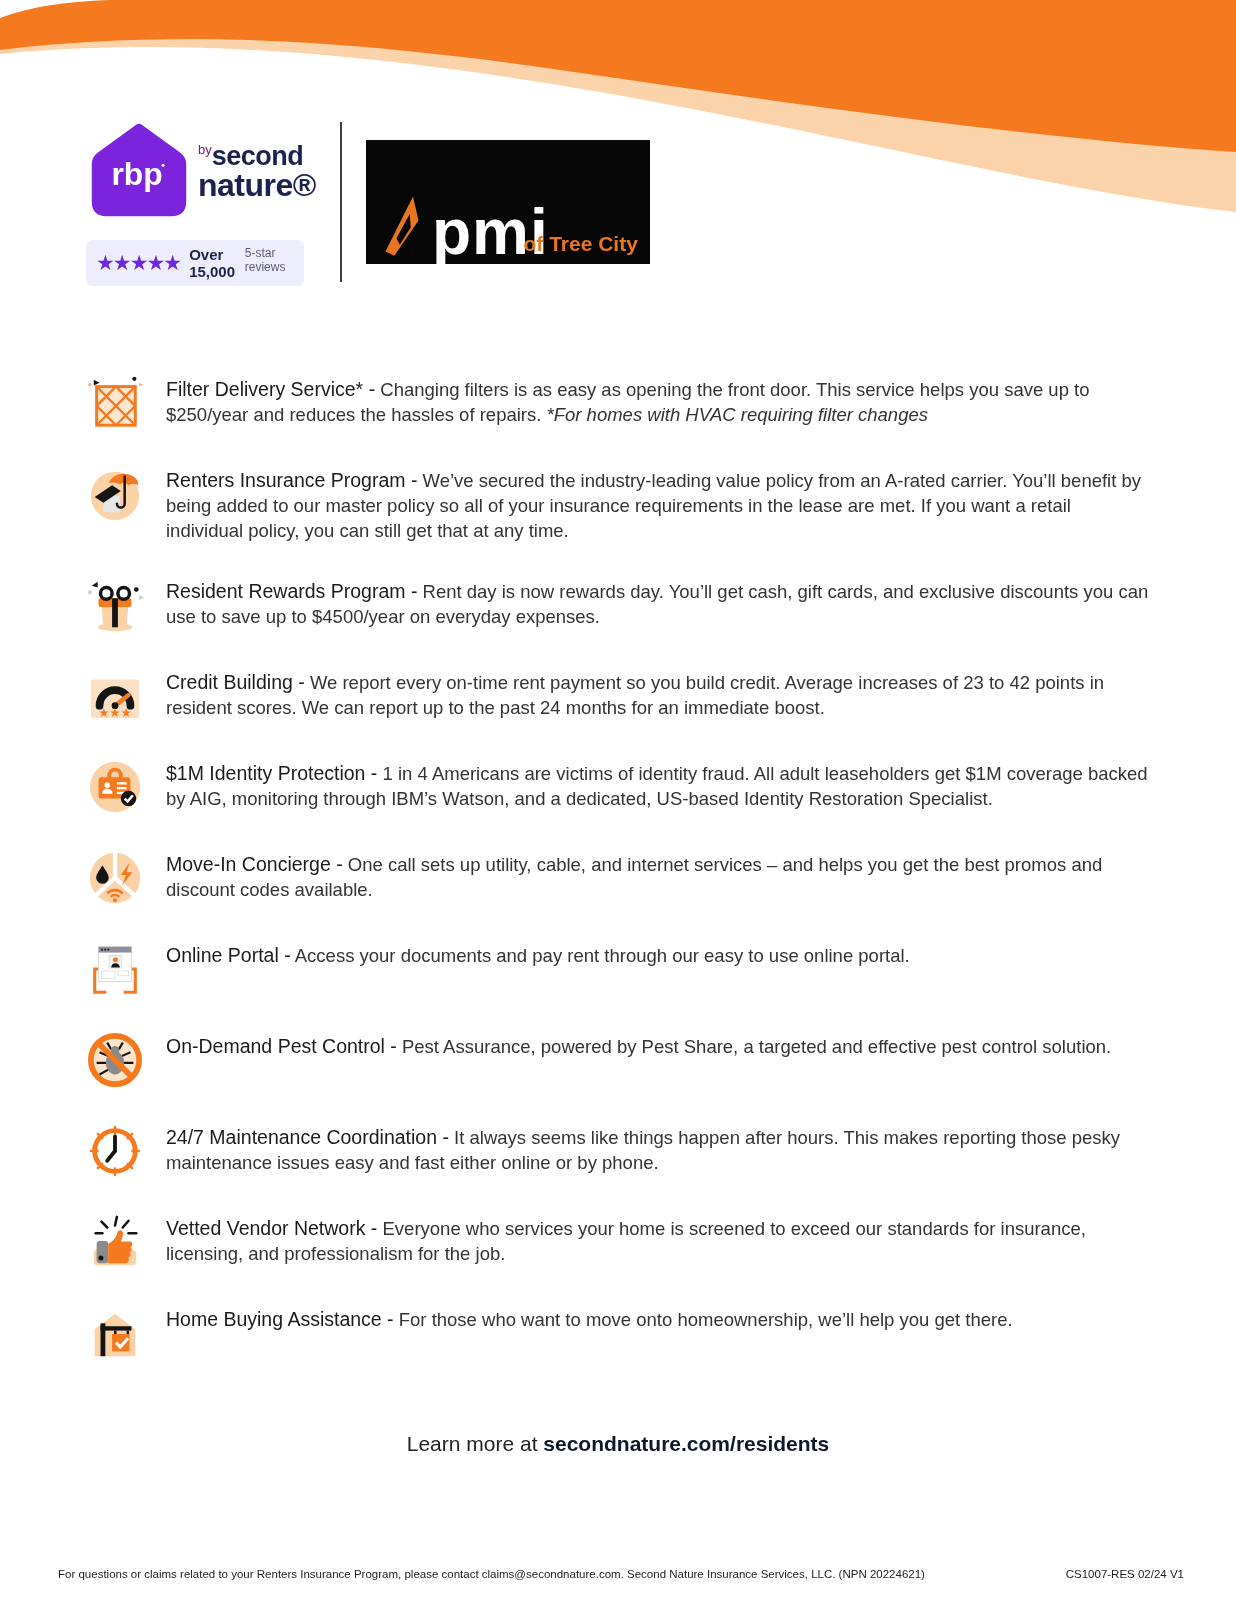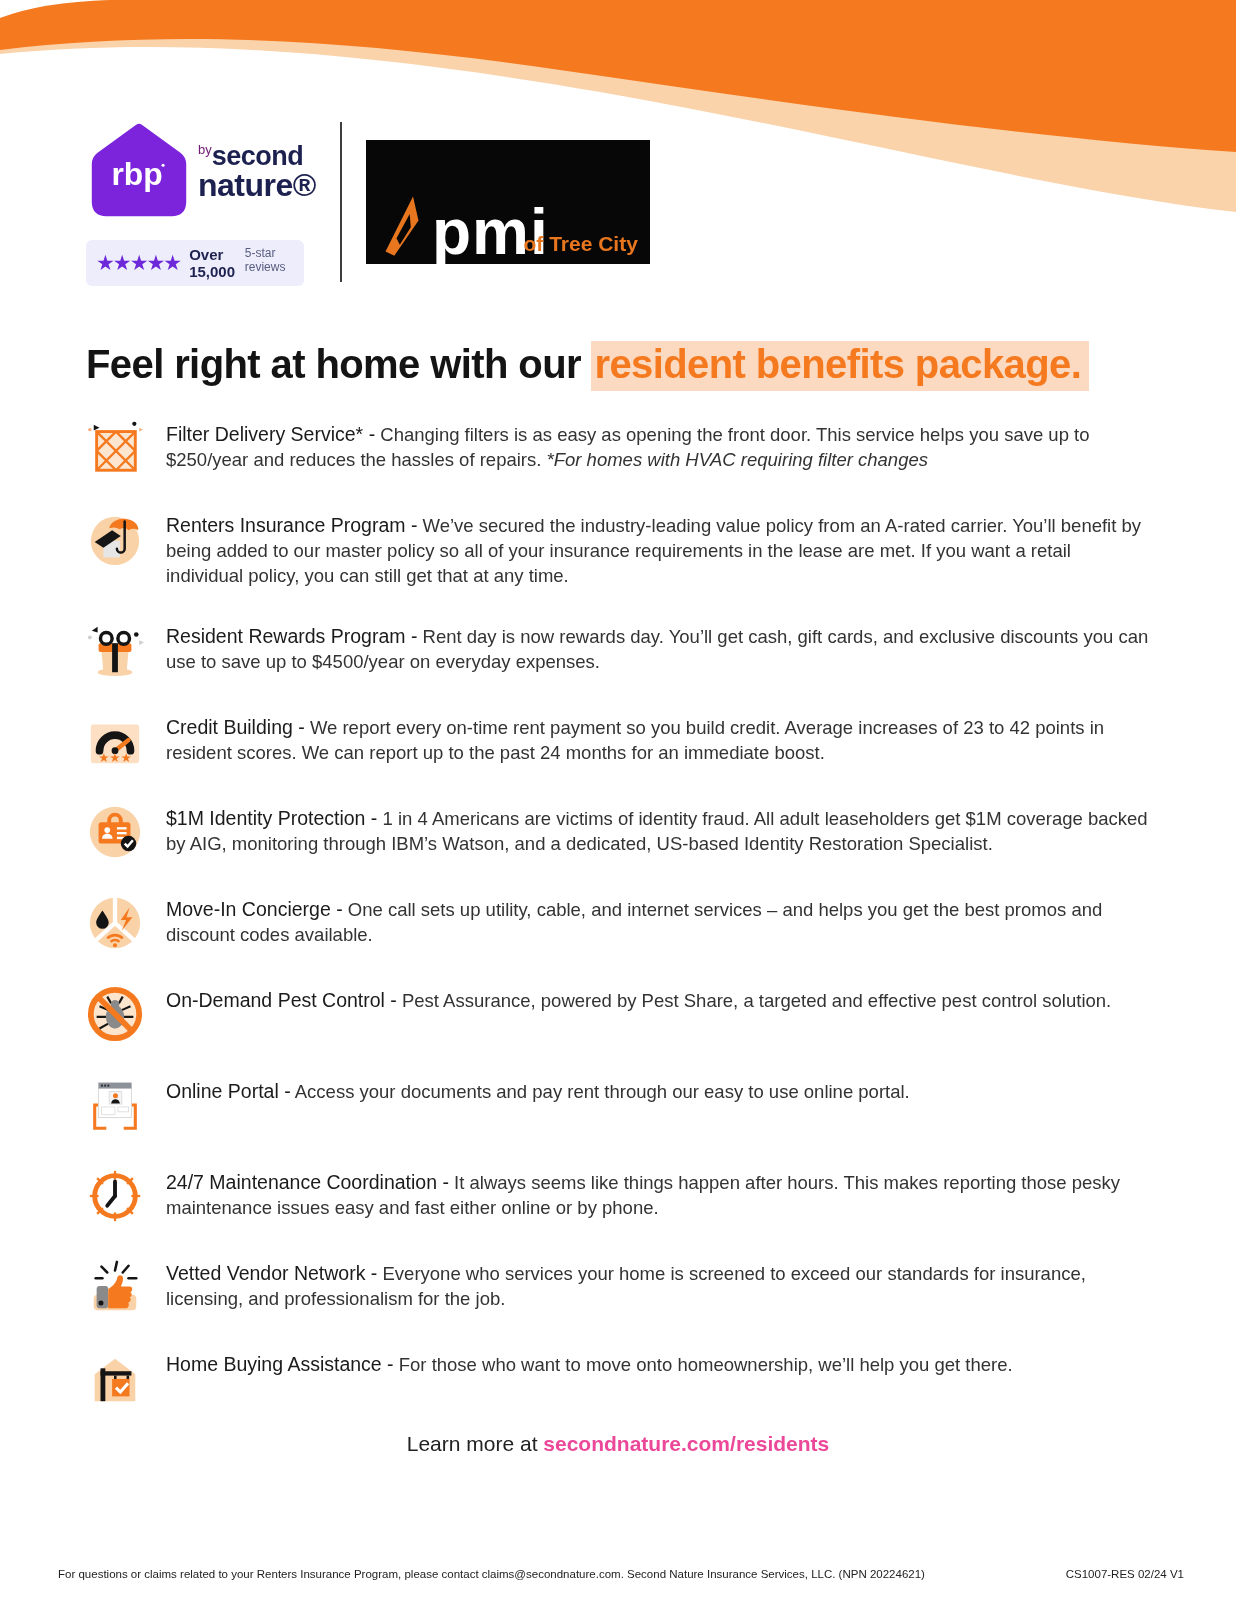--- a/index.html
+++ b/index.html
@@ -37,21 +37,21 @@
   .benefits{margin-top:32px;padding:0 78px 0 84px;}
   .benefit{display:flex;gap:20px;margin-bottom:33px;align-items:flex-start;}
   .b-icon{flex:0 0 62px;height:58px;display:flex;justify-content:center;align-items:center;}
   .b-icon svg{width:58px;height:58px;}
   .b-text{font-size:18.5px;line-height:25px;color:#333;padding-top:3px;max-width:985px;}
   .b-title{font-weight:400;color:#1b1b1b;font-size:19.5px;}
   .b-note{color:#333;}
 
   
   .learn{position:absolute;left:0;right:0;top:1432px;text-align:center;font-size:21px;color:#222;z-index:2;}
-  .learn a{color:#ec4899;font-weight:700;text-decoration:none;}
+  .learn a{color:#0f172a;font-weight:700;text-decoration:none;}
   .footer{position:absolute;left:58px;right:52px;bottom:20px;display:flex;justify-content:space-between;font-size:11.5px;color:#222;z-index:2;}
 </style>
 </head>
 <body>
 
 <div class="page">
 
   <svg class="wave" viewBox="0 0 1236 240" preserveAspectRatio="none">
     <path d="M0,22 Q42,4 110,0 L1236,0 L1236,212 C1060,192 840,134 600,92 C380,54 180,36 0,54 Z" fill="#FBD3AB"></path>
     <path d="M0,18 Q42,2 110,0 L1236,0 L1236,152 C1050,140 820,108 560,70 C340,38 168,30 0,50 Z" fill="#F5791F"></path>
@@ -86,21 +86,20 @@
       <svg width="44" height="78" viewBox="0 0 40 64">
         <path fill-rule="evenodd" fill="#E8761E" d="M5,56 L30,6 L35,28 L13,60 Z M15,44 L27,22 L28,34 L18,50 Z"></path>
       </svg>
       <span class="pmi-name">pmi</span>
       <span class="pmi-sub">of Tree City</span>
     </div>
   </div>
 
   <div class="content">
 
-    <h1><span>Feel right at home with our </span><span class="hl">resident benefits package.</span></h1>
 
     <div class="benefits">
 
       <div class="benefit">
         <div class="b-icon">
           <svg viewBox="0 0 60 60">
             <path d="M8 6 l6 3 -6 3 z" fill="#141414"></path>
               <circle cx="4" cy="11" r="1.8" fill="#F5791F" opacity="0.6"></circle>
             <circle cx="50" cy="5" r="2.2" fill="#141414"></circle>
               <path d="M55 9 l4 2 -4 2 z" fill="#F5791F" opacity="0.6"></path>
@@ -179,53 +178,53 @@
             <circle cx="30" cy="30" r="26" fill="#FAD2A8"></circle>
             <path d="M30 2 V30 M30 30 L9 49 M30 30 L51 49" stroke="#ffffff" stroke-width="4.5" fill="none"></path>
             <path d="M17 17 c4 6 6.5 9.5 6.5 12.5 a6.5 6.5 0 0 1 -13 0 c0 -3 2.5 -6.5 6.5 -12.5 z" fill="#141414"></path>
             <path d="M45 14 l-9 13 h5.5 l-4.5 11 11 -14 h-6 z" fill="#F5791F"></path>
             <path d="M22 46 a11 11 0 0 1 16 0" stroke="#F5791F" stroke-width="2.6" fill="none"></path>
             <path d="M25.5 49.5 a6.5 6.5 0 0 1 9 0" stroke="#F5791F" stroke-width="2.6" fill="none"></path>
             <circle cx="30" cy="53" r="2.1" fill="#F5791F"></circle>
           </svg>
         </div>
         <div class="b-text"><span class="b-title">Move-In Concierge -</span> <span>One call sets up utility, cable, and internet services – and helps you get the best promos and discount codes available.</span></div>
-      </div>
-
-      <div class="benefit">
-        <div class="b-icon">
-          <svg viewBox="0 0 60 60">
-            <circle cx="30" cy="30" r="25" fill="#FDE4CC" stroke="#F5791F" stroke-width="6"></circle>
-            <path d="M23 26 l-9 -4 M22 33 h-11 M23 40 l-9 5 M37 26 l9 -4 M38 33 h11 M37 40 l9 5 M26 19 l-4 -7 M34 19 l4 -7" stroke="#141414" stroke-width="2.2" fill="none"></path>
-            <circle cx="30" cy="20" r="4.5" fill="#8a8a8a"></circle>
-            <ellipse cx="30" cy="33" rx="9.5" ry="12" fill="#8a8a8a"></ellipse>
-            <line x1="13" y1="13" x2="47" y2="47" stroke="#F5791F" stroke-width="6"></line>
-          </svg>
-        </div>
-        <div class="b-text"><span class="b-title">On-Demand Pest Control -</span> <span>Pest Assurance, powered by Pest Share, a targeted and effective pest control solution.</span></div>
       </div>
 
       <div class="benefit">
         <div class="b-icon">
           <svg viewBox="0 0 60 60">
             <path d="M14 30 h-5 v24 h12" stroke="#F5791F" stroke-width="3.2" fill="none"></path>
             <path d="M46 30 h5 v24 h-12" stroke="#F5791F" stroke-width="3.2" fill="none"></path>
             <rect x="13" y="7" width="34" height="36" fill="#ffffff" stroke="#d8d8d8"></rect>
             <rect x="13" y="7" width="34" height="6" fill="#8d9199"></rect>
             <circle cx="16.5" cy="10" r="1.1" fill="#2b2b2b"></circle>
               <circle cx="19.8" cy="10" r="1.1" fill="#2b2b2b"></circle>
               <circle cx="23.1" cy="10" r="1.1" fill="#2b2b2b"></circle>
             <rect x="24" y="16" width="13" height="13" fill="#f4f4f4" stroke="#dddddd"></rect>
             <circle cx="30.5" cy="20.5" r="2.6" fill="#F5791F"></circle>
             <path d="M26 28.5 a4.5 4.5 0 0 1 9 0 Z" fill="#141414"></path>
             <rect x="16" y="32" width="14" height="8" fill="#ffffff" stroke="#e0e0e0"></rect>
             <rect x="33" y="32" width="11" height="5" fill="#ffffff" stroke="#e0e0e0"></rect>
           </svg>
         </div>
         <div class="b-text"><span class="b-title">Online Portal -</span> <span>Access your documents and pay rent through our easy to use online portal.</span></div>
+      </div>
+
+      <div class="benefit">
+        <div class="b-icon">
+          <svg viewBox="0 0 60 60">
+            <circle cx="30" cy="30" r="25" fill="#FDE4CC" stroke="#F5791F" stroke-width="6"></circle>
+            <path d="M23 26 l-9 -4 M22 33 h-11 M23 40 l-9 5 M37 26 l9 -4 M38 33 h11 M37 40 l9 5 M26 19 l-4 -7 M34 19 l4 -7" stroke="#141414" stroke-width="2.2" fill="none"></path>
+            <circle cx="30" cy="20" r="4.5" fill="#8a8a8a"></circle>
+            <ellipse cx="30" cy="33" rx="9.5" ry="12" fill="#8a8a8a"></ellipse>
+            <line x1="13" y1="13" x2="47" y2="47" stroke="#F5791F" stroke-width="6"></line>
+          </svg>
+        </div>
+        <div class="b-text"><span class="b-title">On-Demand Pest Control -</span> <span>Pest Assurance, powered by Pest Share, a targeted and effective pest control solution.</span></div>
       </div>
 
       <div class="benefit">
         <div class="b-icon">
           <svg viewBox="0 0 60 60">
             <circle cx="30" cy="30" r="21" fill="none" stroke="#F5791F" stroke-width="5"></circle>
             <g stroke="#F5791F" stroke-width="2.4">
               <line x1="30" y1="4" x2="30" y2="13"></line>
                 <line x1="30" y1="47" x2="30" y2="56"></line>
               <line x1="4" y1="30" x2="13" y2="30"></line>

